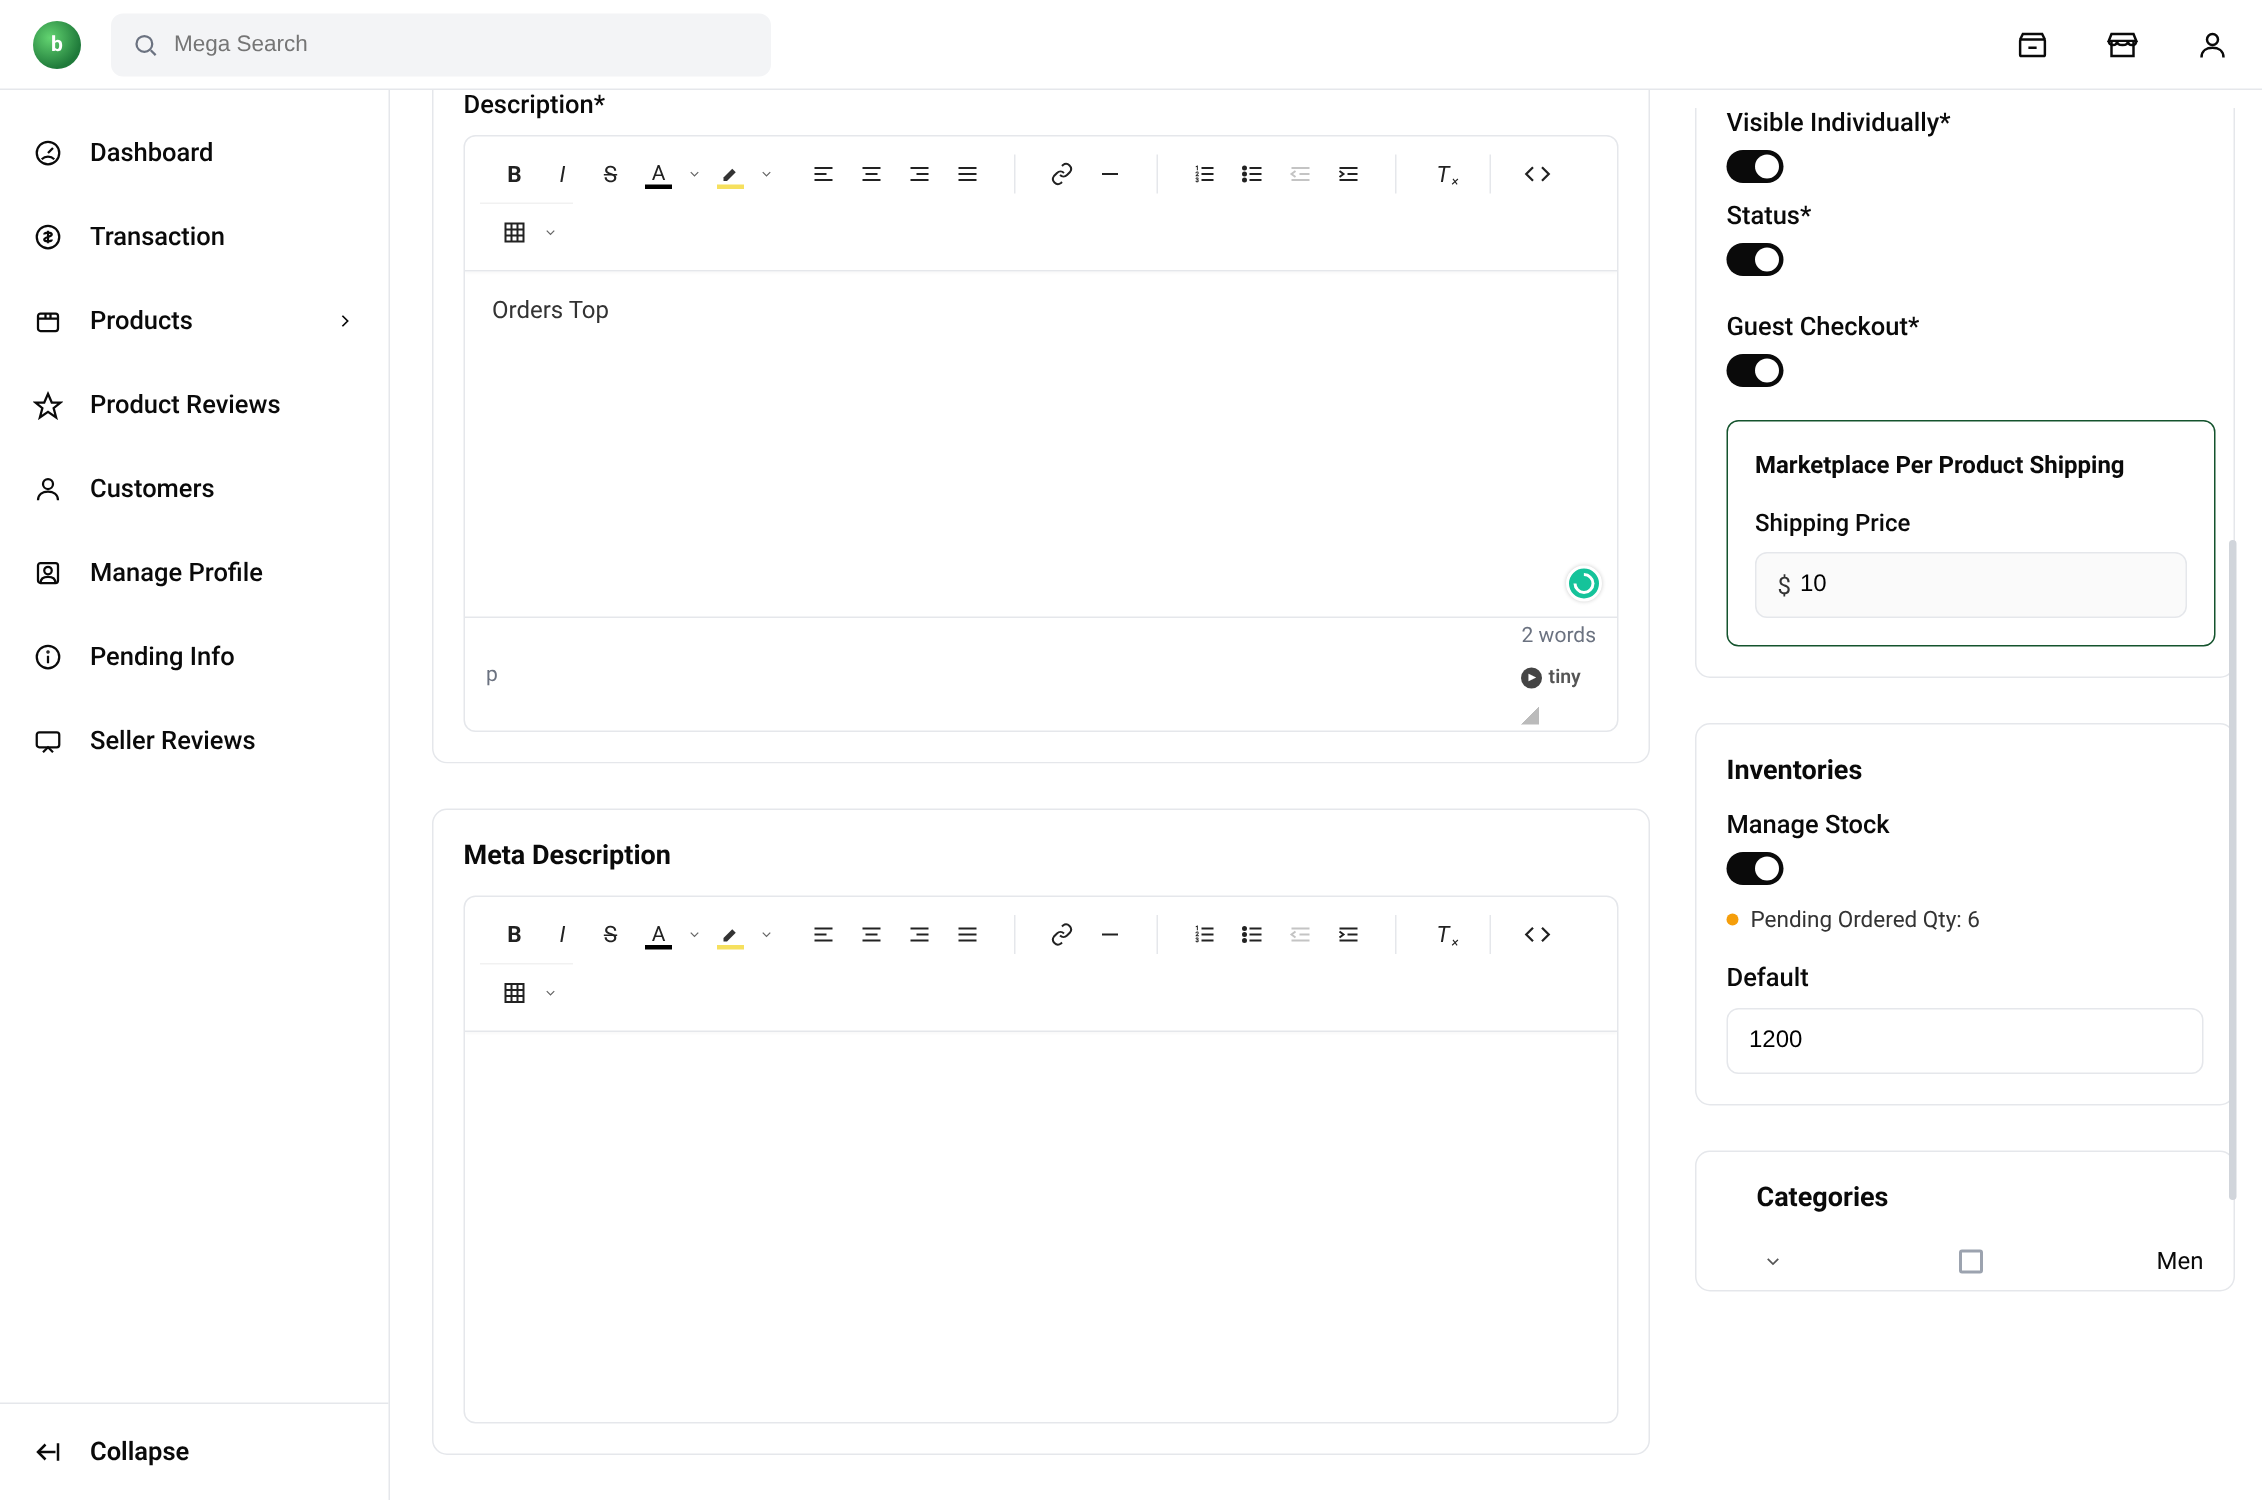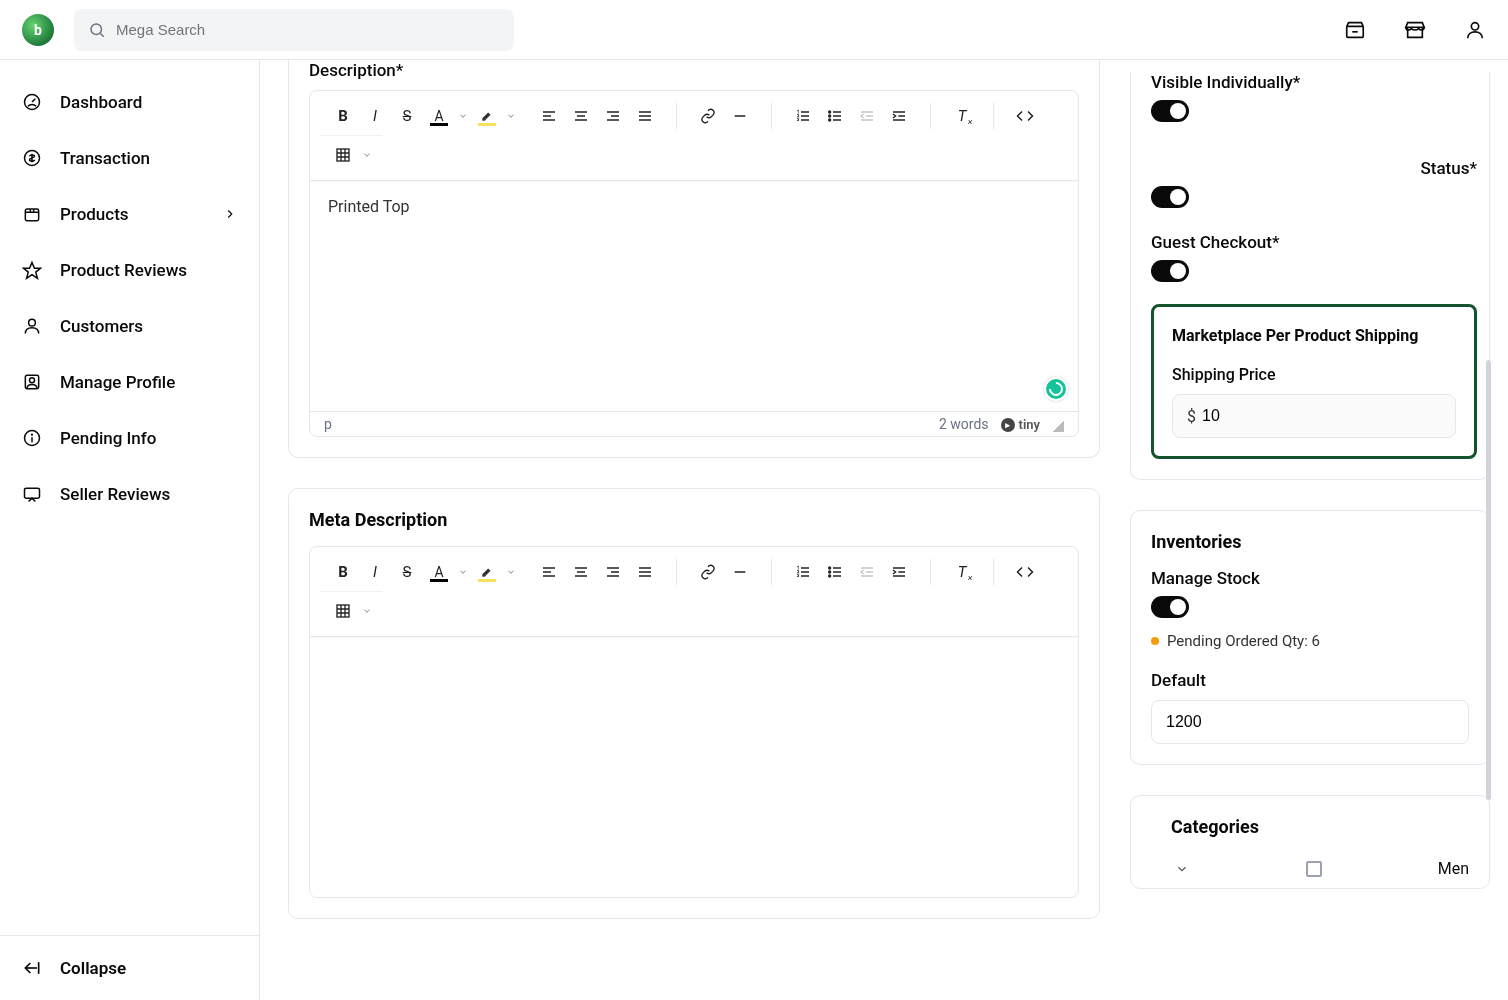--- a/index.html
+++ b/index.html
@@ -141,21 +141,21 @@
     box-shadow:0 0 3px rgba(0,0,0,0.2);
     display:flex;align-items:center;justify-content:center;
   }
   .grammarly::after{content:"";width:10px;height:10px;border:2px solid #fff;border-left-color:transparent;border-radius:50%;transform:rotate(45deg);}
   .editor-footer {
     display:flex; align-items:center; justify-content:space-between;
     border-top:1px solid #e5e7eb;
     padding:4px 14px;
     font-size:14px; color:#6b7280;
   }
-  .editor-footer .right { display:flex; align-items:flex-end; gap:12px;}
+  .editor-footer .right { display:flex; align-items:flex-start; gap:12px;flex-direction:column;}
   .tiny-badge { display:flex; align-items:center; gap:4px; font-size:13px; color:#555; font-weight:600;}
   .tiny-badge .dot{width:14px;height:14px;border-radius:50%;background:#444;display:flex;align-items:center;justify-content:center;color:#fff;font-size:9px;}
   .resize-grip { width:12px;height:12px; background:linear-gradient(135deg, transparent 50%, #bbb 50%);}
 
   
   .right-col .panel-top {
     border:1px solid #e5e7eb;
     border-top:none;
     border-radius:0 0 10px 10px;
     padding:0 12px 20px 20px;
@@ -167,21 +167,21 @@
     margin-top:8px;
     width:38px; height:22px; border-radius:20px;
     background:#0a0a0a;
     position:relative; cursor:pointer;
   }
   .toggle::after {
     content:""; position:absolute; right:3px; top:3px;
     width:16px; height:16px; border-radius:50%; background:#fff;
   }
   .sub-card {
-    border:3px solid #14532d;
+    border:1px solid #14532d;
     border-radius:8px;
     padding:18px;
     margin-top:22px;
     background:#fff;
   }
   .sub-title { font-size:16px; font-weight:700; line-height:1.4; margin-bottom:18px;}
   .input-wrap {
     border:1px solid #e5e7eb;
     border-radius:8px;
     background:#fafafa;
@@ -498,21 +498,21 @@
                   </svg>
                 </span>
               <span class="tdrop">
                   <svg width="10" height="10" viewBox="0 0 24 24" fill="none" stroke="#666" stroke-width="2">
                     <polyline points="6 9 12 15 18 9"></polyline>
                   </svg>
                 </span>
             </div>
           </div>
           <div class="editor-body">
-            <span>Printed Top</span>
+            <span>Orders Top</span>
             <div class="grammarly"></div>
           </div>
           <div class="editor-footer">
             <span>p</span>
             <div class="right">
               <span>2 words</span>
               <span class="tiny-badge">
                   <span class="dot">▸</span>
                   <span>tiny</span>
                 </span>
@@ -677,21 +677,21 @@
         </div>
       </div>
     </div>
 
     <div class="right-col">
       <div class="panel-top">
         <div class="toggle-row">
           <div class="toggle-label">Visible Individually*</div>
           <div class="toggle"></div>
         </div>
-        <div class="toggle-row" style="margin-top:36px;text-align:right;">
+        <div class="toggle-row" style="margin-top:12px;">
           <div class="toggle-label">Status*</div>
           <div class="toggle"></div>
         </div>
         <div class="toggle-row" style="margin-top:24px;">
           <div class="toggle-label">Guest Checkout*</div>
           <div class="toggle"></div>
         </div>
         <div class="sub-card">
           <div class="sub-title">Marketplace Per Product Shipping</div>
           <div class="field-label" style="font-size:16px;">Shipping Price</div>

